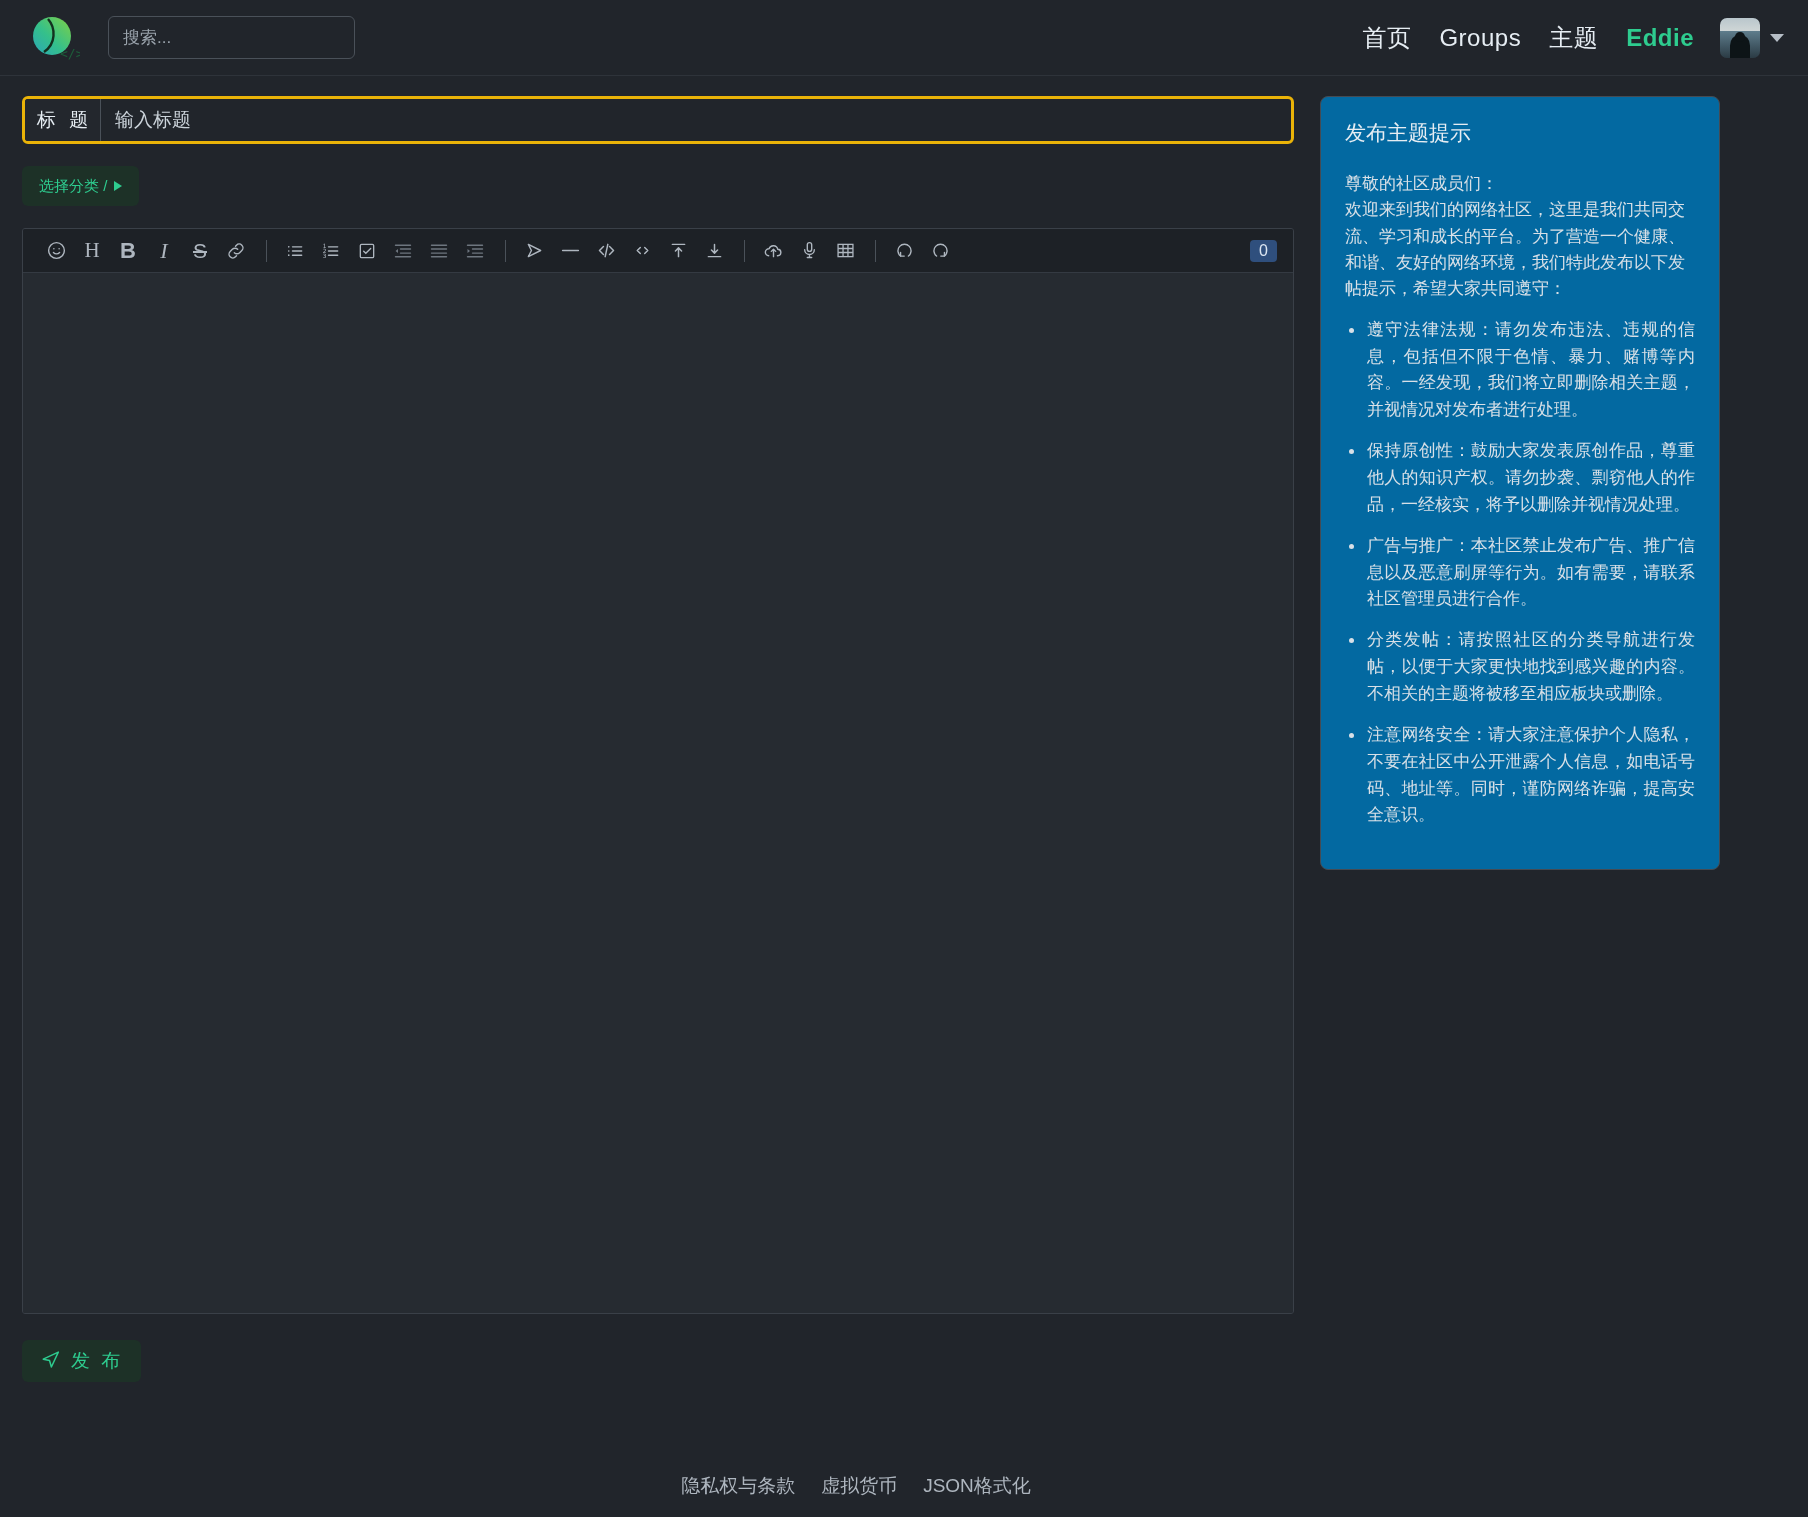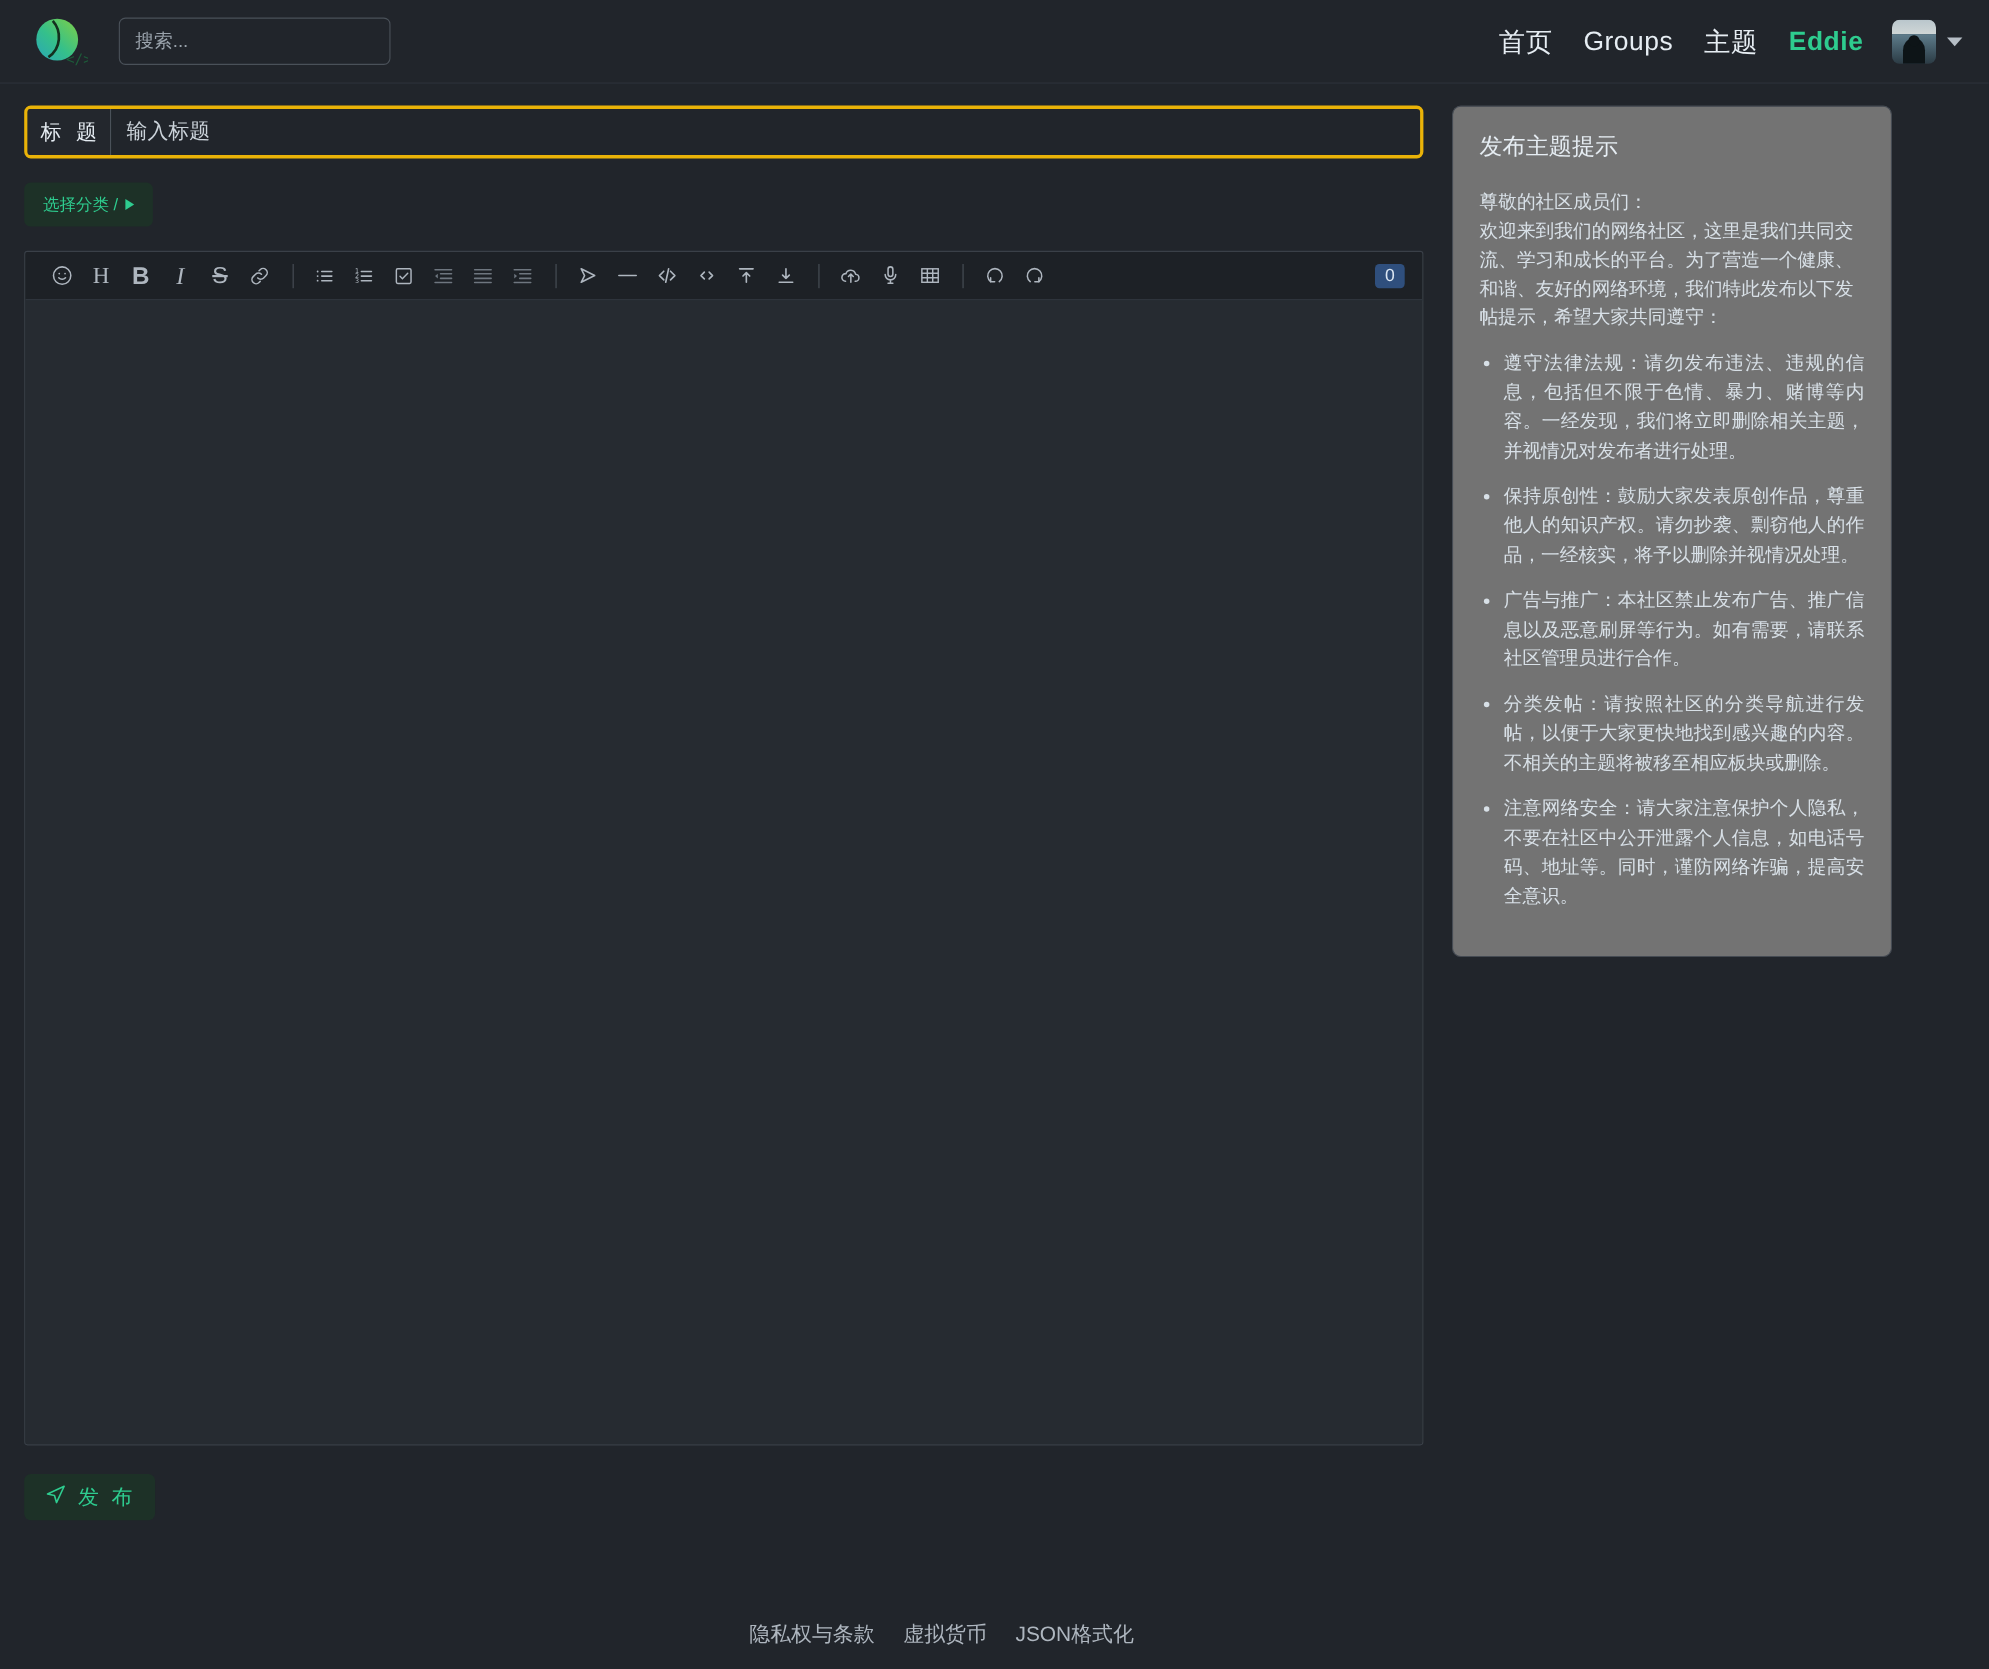--- a/index.html
+++ b/index.html
@@ -221,21 +221,21 @@
     font-size: 19px;
     letter-spacing: 3px;
     cursor: pointer;
     font-family: "Liberation Sans", "DejaVu Sans", sans-serif;
   }
 
   
   .tips-card {
     border: 1px solid #454b53;
     border-radius: 8px;
-    background: #737373;
+    background: #0369a1;
     padding: 22px 24px 26px 24px;
   }
   .tips-title {
     color: #e6edf3;
     font-size: 21px;
     margin-bottom: 24px;
   }
   .tips-intro {
     color: #d8e0e7;
     font-size: 17px;

